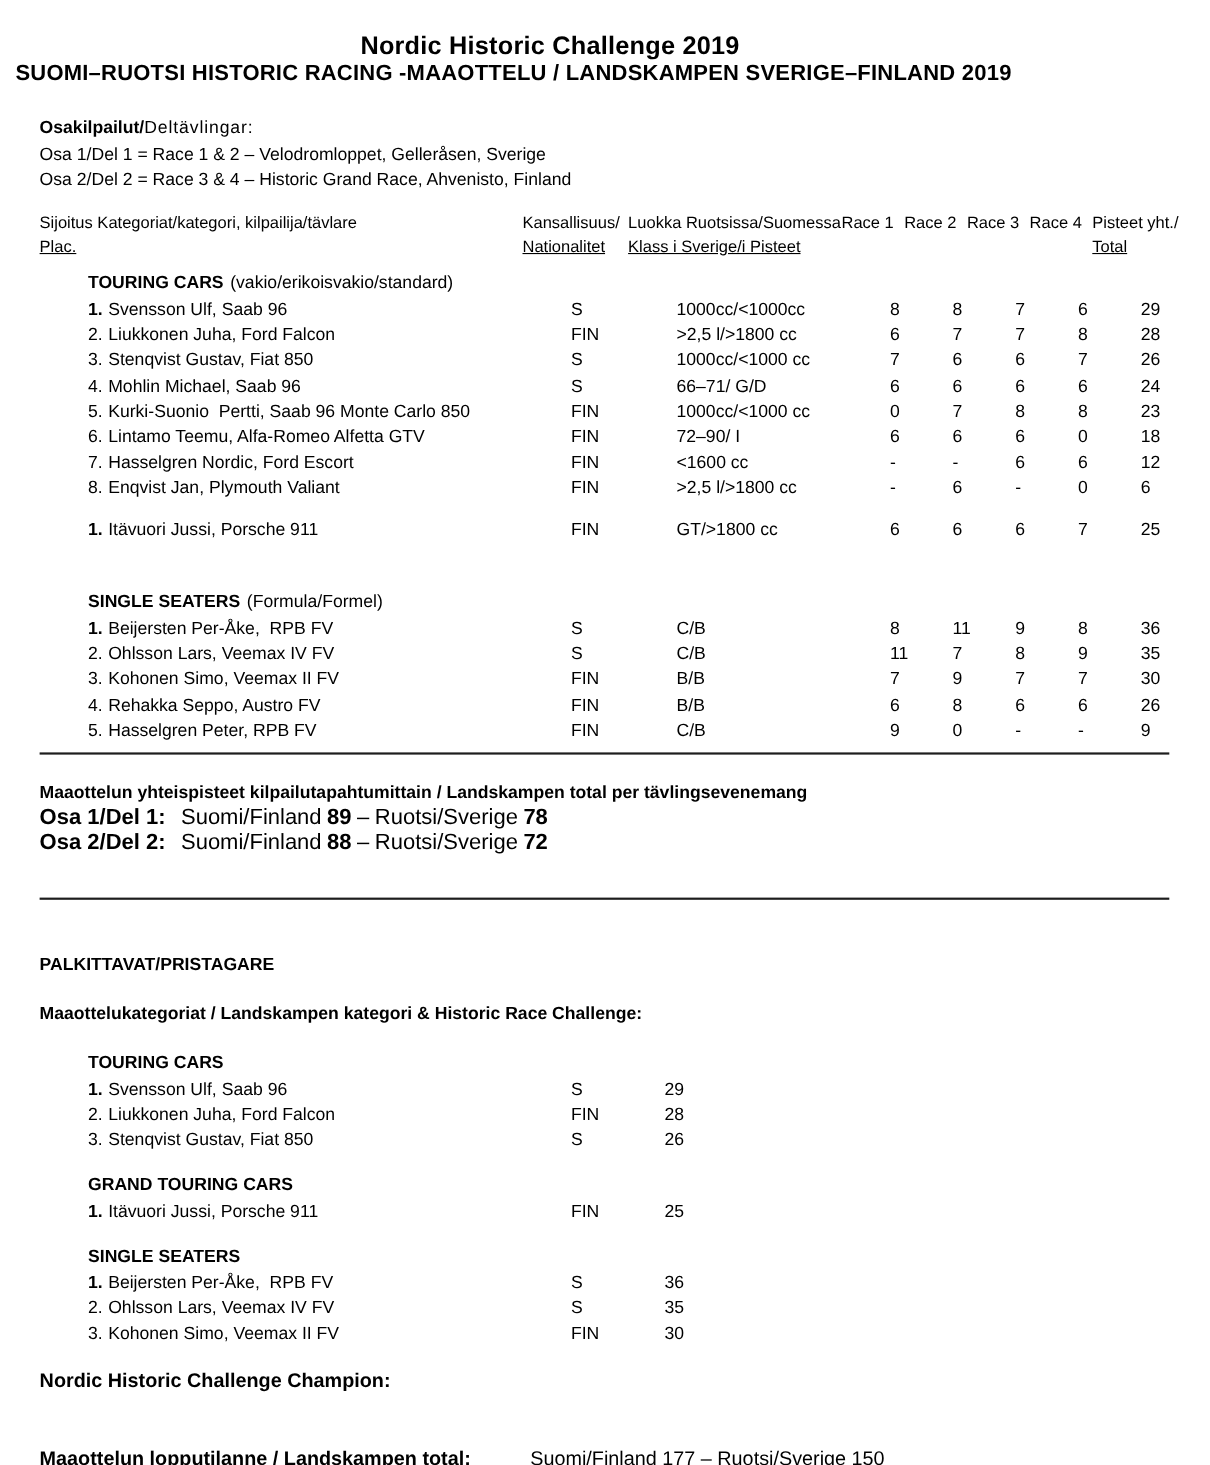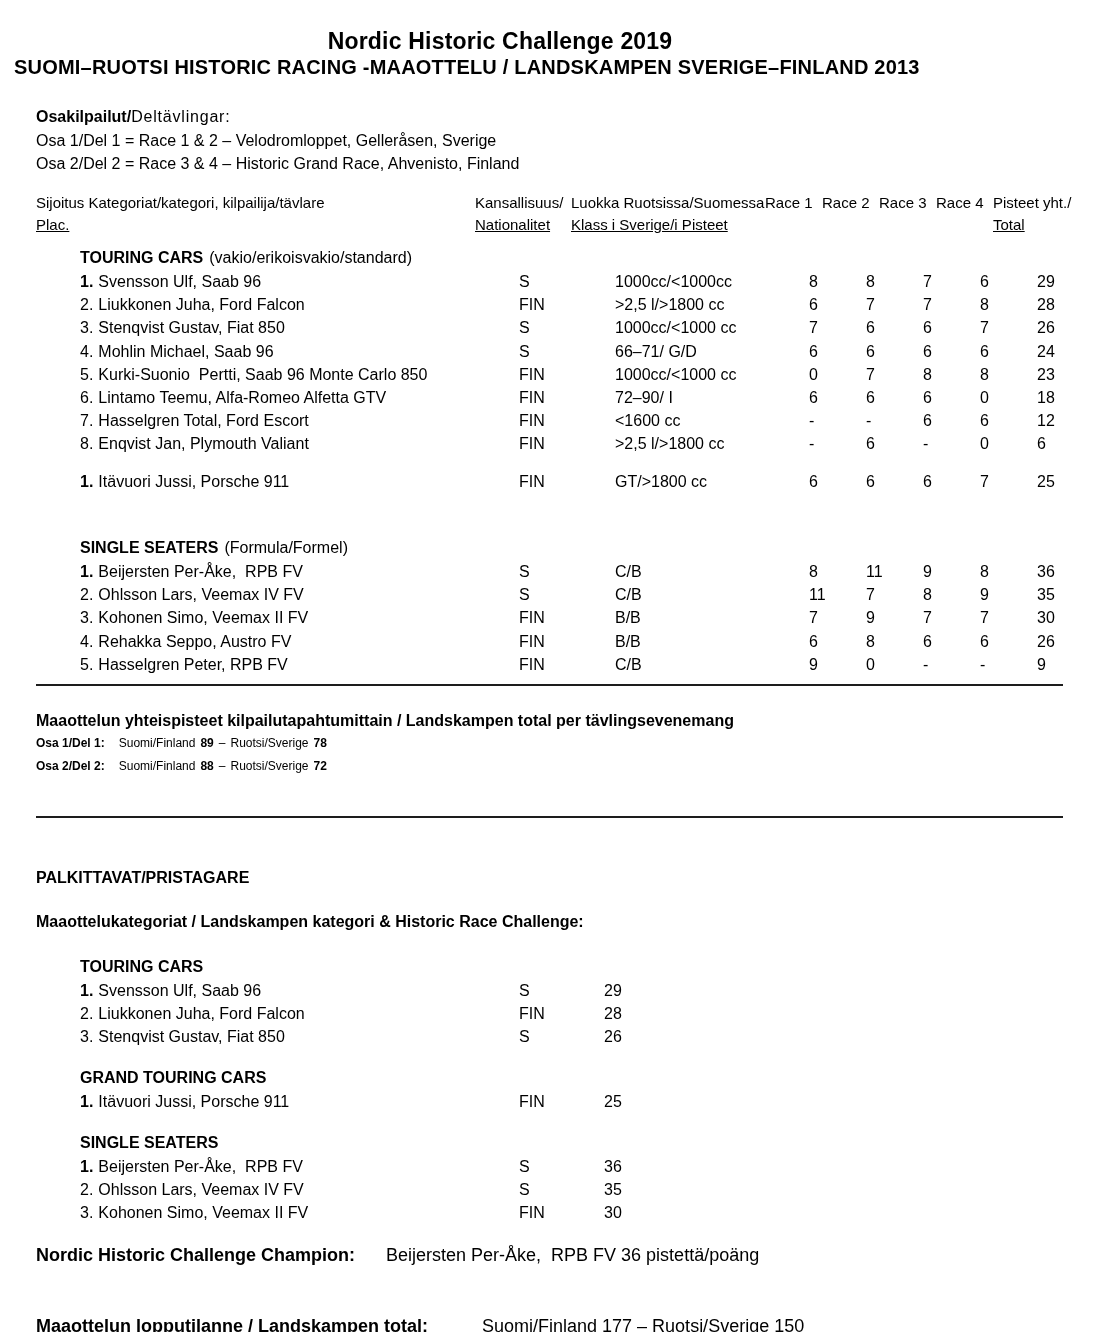--- a/index.html
+++ b/index.html
@@ -42,36 +42,36 @@
   .sec-head .sub { margin-left:6px; font-weight:normal; }
 
   .trow { position:relative; height:23.2px; font-size:16px; line-height:23px;text-align:center; }
   .cell { position:absolute; top:0; white-space:pre; }
   .nm { margin-left:5px; white-space:pre; }
 
   .rule { position:absolute; left:36px; width:1027px; height:0; border-top:2px solid #1d1d1d; }
 
   .sum-head { top:709px; }
   .sum-rows { top:732px; left:36px; width:1000px; }
-  .srow { position:relative; height:23px; display:flex; gap:5px; align-items:baseline; font-size:12px; line-height:23px; white-space:pre; }
+  .srow { position:relative; height:23px; display:flex; gap:5px; align-items:baseline; font-size:20px; line-height:23px; white-space:pre; }
   .srow .lab { margin-right:9px; }
 
   .awd-name { left:36px; }
   .awd-nat  { left:475px; }
   .awd-pts  { left:560px; }
 
   .lline { position:relative; height:23px; font-size:18px; line-height:23px; }
 </style>
 </head>
 <body>
 
 <div class="doc">
 
   <div class="abs title">Nordic Historic Challenge 2019</div>
-  <div class="abs subtitle">SUOMI–RUOTSI HISTORIC RACING -MAAOTTELU / LANDSKAMPEN SVERIGE–FINLAND 2013</div>
+  <div class="abs subtitle">SUOMI–RUOTSI HISTORIC RACING -MAAOTTELU / LANDSKAMPEN SVERIGE–FINLAND 2019</div>
 
   <div class="abs bodyline ev-head"><span class="b">Osakilpailut/</span><span class="b ev-light">Deltävlingar:</span></div>
   <div class="abs bodyline ev-l1">Osa 1/Del 1 = Race 1 &amp; 2 – Velodromloppet, Gelleråsen, Sverige</div>
   <div class="abs bodyline ev-l2">Osa 2/Del 2 = Race 3 &amp; 4 – Historic Grand Race, Ahvenisto, Finland</div>
 
   <div class="abs thead">
     <span class="hc col-name">Sijoitus Kategoriat/kategori, kilpailija/tävlare</span>
     <span class="hc col-name h-r2 u">Plac.</span>
     <span class="hc col-nat">Kansallisuus/</span>
     <span class="hc col-nat h-r2 u">Nationalitet</span>
@@ -149,21 +149,21 @@
           <span class="cell col-nat">FIN</span>
           <span class="cell col-cls">72–90/ I</span>
           <span class="cell col-r1">6</span>
           <span class="cell col-r2">6</span>
           <span class="cell col-r3">6</span>
           <span class="cell col-r4">0</span>
           <span class="cell col-pts">18</span>
         </div>
 
         <div class="trow">
-          <span class="cell col-name"><span class="b"></span><span>7.</span><span class="nm">Hasselgren Total, Ford Escort</span></span>
+          <span class="cell col-name"><span class="b"></span><span>7.</span><span class="nm">Hasselgren Nordic, Ford Escort</span></span>
           <span class="cell col-nat">FIN</span>
           <span class="cell col-cls">&lt;1600 cc</span>
           <span class="cell col-r1">-</span>
           <span class="cell col-r2">-</span>
           <span class="cell col-r3">6</span>
           <span class="cell col-r4">6</span>
           <span class="cell col-pts">12</span>
         </div>
 
         <div class="trow">
@@ -340,21 +340,20 @@
         <div class="trow">
           <span class="cell awd-name"><span class="b"></span><span>3.</span><span class="nm">Kohonen Simo, Veemax II FV</span></span>
           <span class="cell awd-nat">FIN</span>
           <span class="cell awd-pts">30</span>
         </div>
       </div>
   </div>
 
   <div class="abs lline" style="top:1244px">
     <span class="cell b" style="left:36px">Nordic Historic Challenge Champion:</span>
-    <span class="cell" style="left:386px">Beijersten Per-Åke,  RPB FV 36 pistettä/poäng</span>
   </div>
 
   <div class="abs lline" style="top:1292px">
     <span class="cell b" style="left:36px">Maaottelun lopputilanne / Landskampen total:</span>
     <span class="cell" style="left:482px">Suomi/Finland 177 – Ruotsi/Sverige 150</span>
   </div>
 
 </div>
 
 </body></html>

